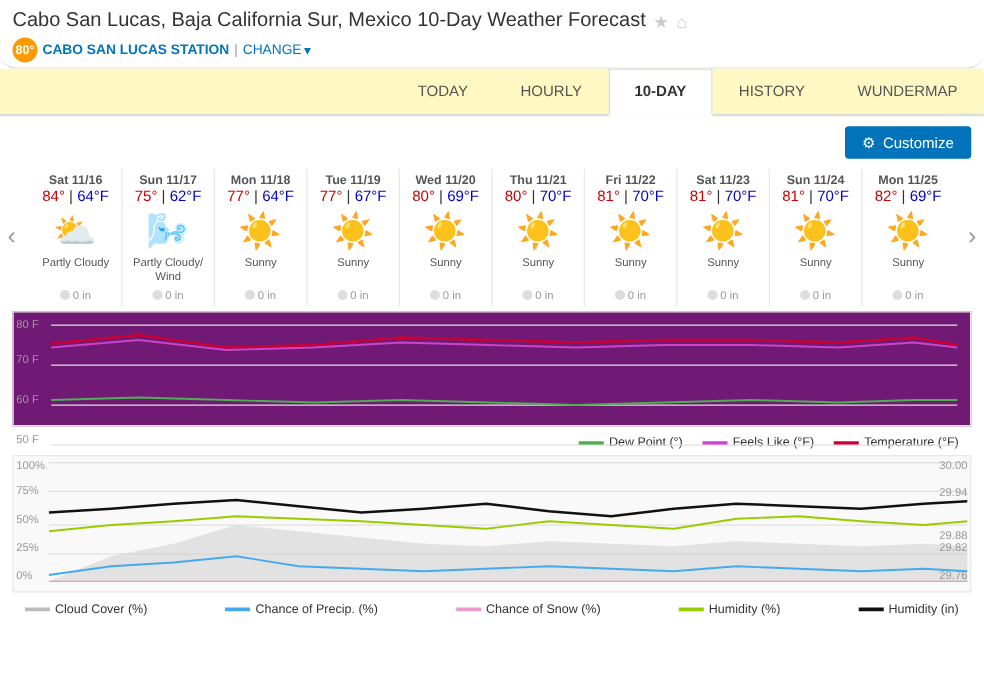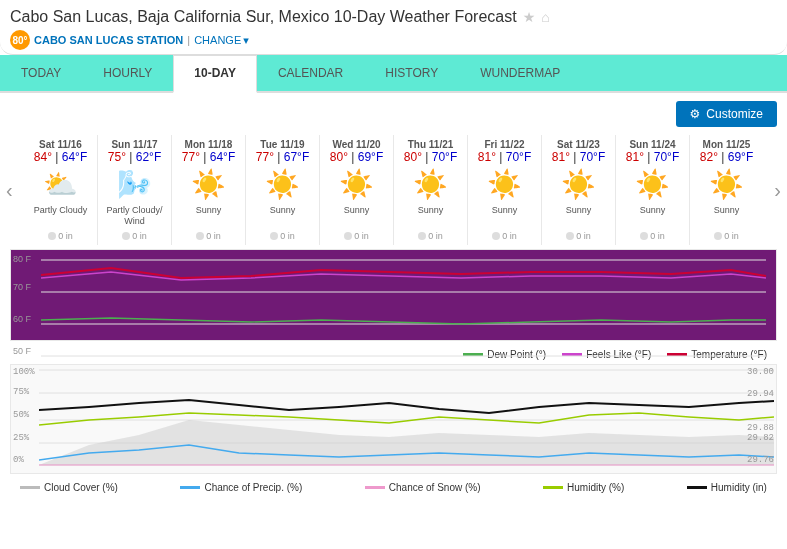--- a/index.html
+++ b/index.html
@@ -10,21 +10,21 @@
     .page-title { font-size: 16px; font-weight: normal; color: #333; display: flex; align-items: center; gap: 6px; }
     .star-icon { color: #ccc; font-size: 14px; }
     .home-icon { color: #ccc; font-size: 14px; }
     .station-bar { display: flex; align-items: center; gap: 4px; margin-top: 4px; font-size: 11px; }
     .station-temp { background: #f90; color: #fff; border-radius: 50%; width: 20px; height: 20px; display: flex; align-items: center; justify-content: center; font-size: 10px; font-weight: bold; }
     .station-name { color: #0073bb; font-weight: bold; font-size: 11px; }
     .station-sep { color: #999; }
     .change-link { color: #0073bb; font-size: 11px; text-decoration: none; display: flex; align-items: center; gap: 2px; cursor: pointer; justify-content: center; }
 
     
-    .nav-tabs { display: flex; border-bottom: 2px solid #ddd; background: #5eead4; }
+    .nav-tabs { display: flex; border-bottom: 2px solid #ddd; background: #fef9c3; justify-content: flex-end; }
     .nav-tab { padding: 10px 20px; font-size: 12px; color: #555; cursor: pointer; border: 1px solid transparent; text-decoration: none; }
     .nav-tab.active { background: #fff; border: 1px solid #ddd; border-bottom: 2px solid #fff; margin-bottom: -2px; color: #333; font-weight: bold; }
 
     
     .toolbar { display: flex; justify-content: flex-end; padding: 8px 10px; }
     .customize-btn { background: #0073bb; color: #fff; border: none; padding: 6px 14px; border-radius: 3px; cursor: pointer; font-size: 12px; display: flex; align-items: center; gap: 6px; }
 
     
     .forecast-container { position: relative; padding: 0 24px; }
     .nav-arrow { position: absolute; top: 50%; transform: translateY(-50%); background: none; border: none; font-size: 20px; color: #999; cursor: pointer; padding: 4px; z-index: 10; }
@@ -74,21 +74,20 @@
         <span>CHANGE</span>
         <span>▾</span>
       </a>
     </div>
   </div>
 
   <div class="nav-tabs">
     <a class="nav-tab">TODAY</a>
     <a class="nav-tab">HOURLY</a>
     <a class="nav-tab active">10-DAY</a>
-    <a class="nav-tab">CALENDAR</a>
     <a class="nav-tab">HISTORY</a>
     <a class="nav-tab">WUNDERMAP</a>
   </div>
 
   <div class="toolbar">
     <button class="customize-btn">
       <span>⚙</span>
       <span>Customize</span>
     </button>
   </div>
@@ -249,21 +248,21 @@
       <div class="legend-item">
         <span class="legend-color" style="background:#cc44cc"></span>
         <span>Feels Like (°F)</span>
       </div>
       <div class="legend-item">
         <span class="legend-color" style="background:#cc0033"></span>
         <span>Temperature (°F)</span>
       </div>
     </div>
 
-    <div class="weather-chart" style="position:relative;font-family:Liberation Mono, monospace;">
+    <div class="weather-chart" style="position:relative;">
       <span class="y-axis-label" style="top:2px">100%</span>
       <span class="y-axis-label" style="top:22px">75%</span>
       <span class="y-axis-label" style="top:45px">50%</span>
       <span class="y-axis-label" style="top:68px">25%</span>
       <span class="y-axis-label" style="top:90px">0%</span>
       <span class="y-axis-right" style="top:2px">30.00</span>
       <span class="y-axis-right" style="top:24px">29.94</span>
       <span class="y-axis-right" style="top:58px">29.88</span>
       <span class="y-axis-right" style="top:68px">29.82</span>
       <span class="y-axis-right" style="top:90px">29.76</span>

